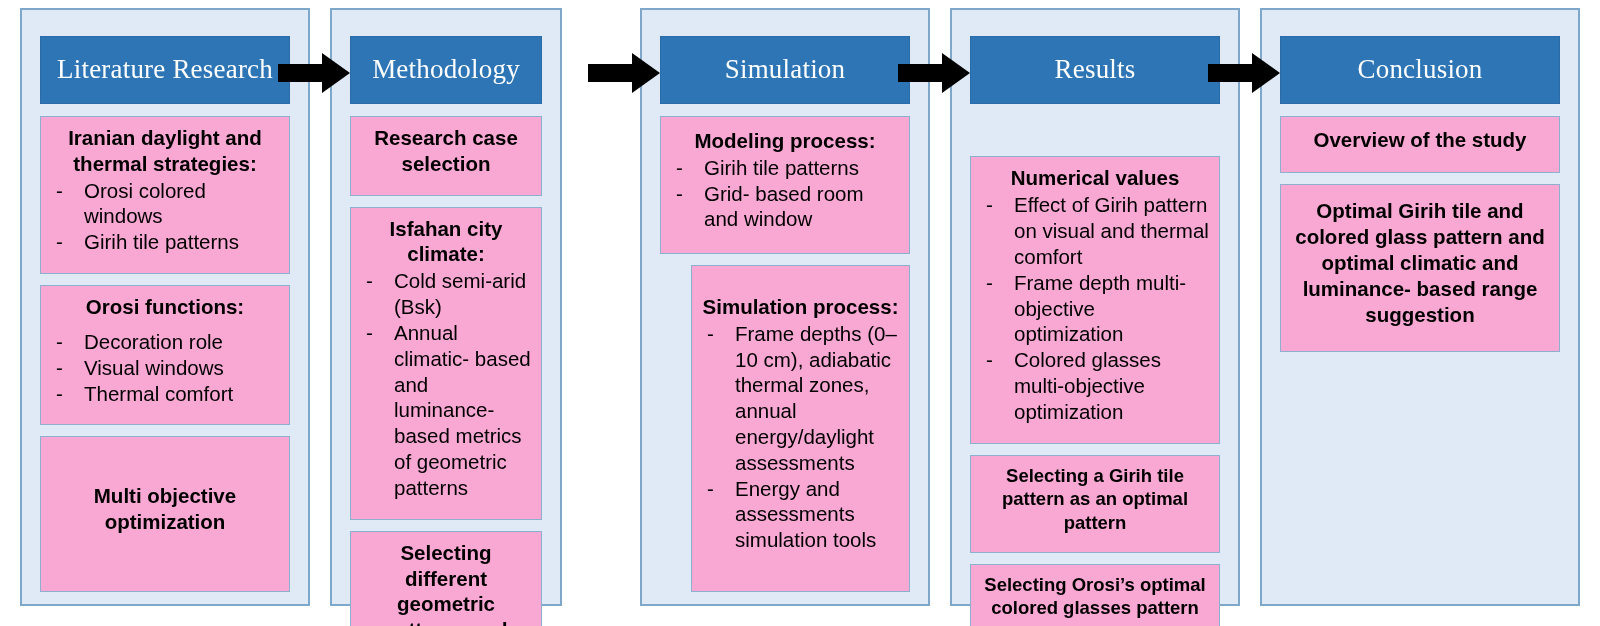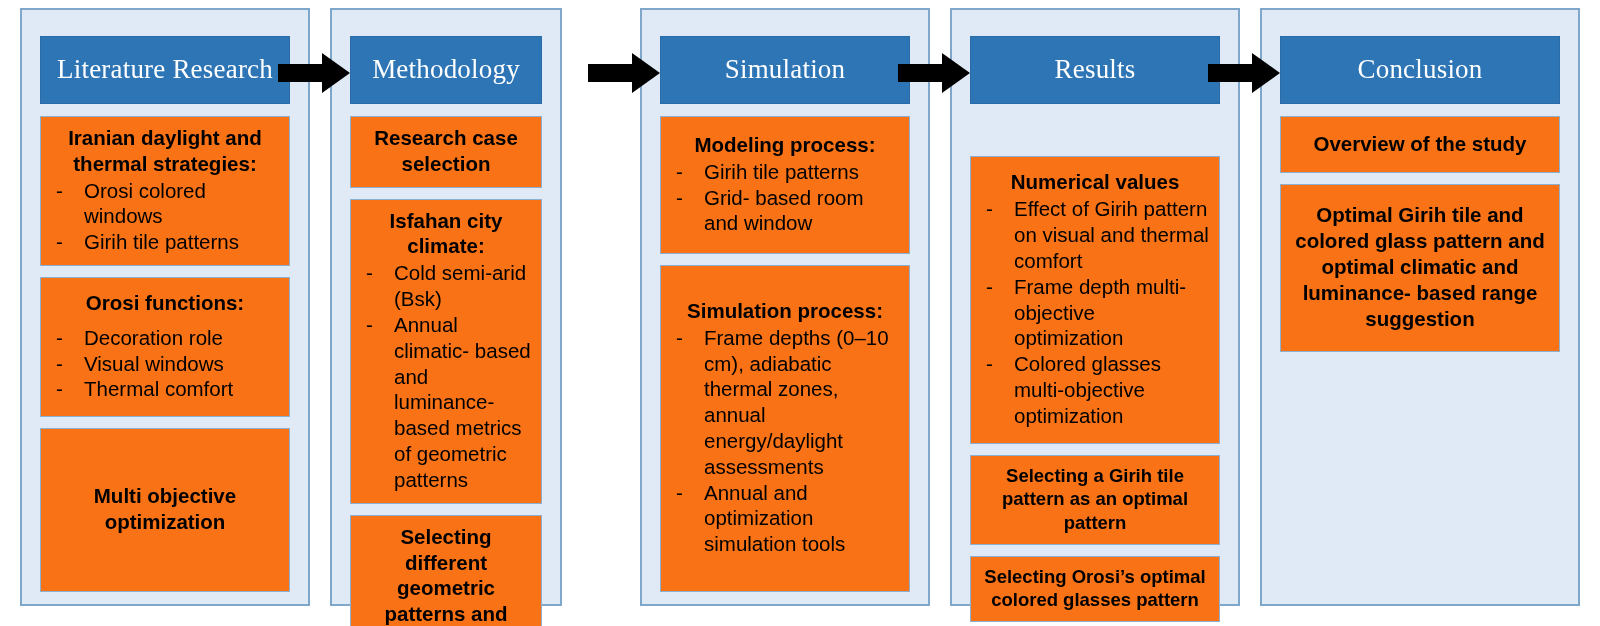--- a/index.html
+++ b/index.html
@@ -48,23 +48,23 @@
     left: 18px;
     right: 18px;
     top: 106px;
     bottom: 12px;
     display: flex;
     flex-direction: column;
     gap: 11px;
   }
 
   .card {
-    background: #f97316;
+    background: #f9a8d4;
     border: 1.5px solid #8bb0d0;
-    padding: 8px 10px 10px 10px;
+    padding: 8px 10px 18px 10px;
     display: flex;
     flex-direction: column;
     justify-content: center;
   }
 
   .card-title {
     text-align: center;
     font-weight: bold;
     font-size: 20.5px;
     line-height: 1.26;
@@ -173,25 +173,25 @@
     <div class="cards">
 
       <div class="card" style="flex:0 0 138px;">
         <div class="card-title">Modeling process:</div>
         <ul class="card-list">
           <li><span class="dash">-</span><span>Girih tile patterns</span></li>
           <li><span class="dash">-</span><span>Grid- based room and window</span></li>
         </ul>
       </div>
 
-      <div class="card" style="flex:1 1 auto;">
+      <div class="card" style="flex:1 1 auto;margin-left:31px;">
         <div class="card-title">Simulation process:</div>
         <ul class="card-list">
           <li><span class="dash">-</span><span>Frame depths (0–10 cm), adiabatic thermal zones, annual energy/daylight assessments</span></li>
-          <li><span class="dash">-</span><span>Annual and optimization simulation tools</span></li>
+          <li><span class="dash">-</span><span>Energy and assessments simulation tools</span></li>
         </ul>
       </div>
 
     </div>
   </div>
 
   <div class="arrow" style="left:898px;">
     <svg viewBox="0 0 72 42">
       <polygon points="0,12 44,12 44,1 72,21 44,41 44,30 0,30" fill="#000000"></polygon>
     </svg>

